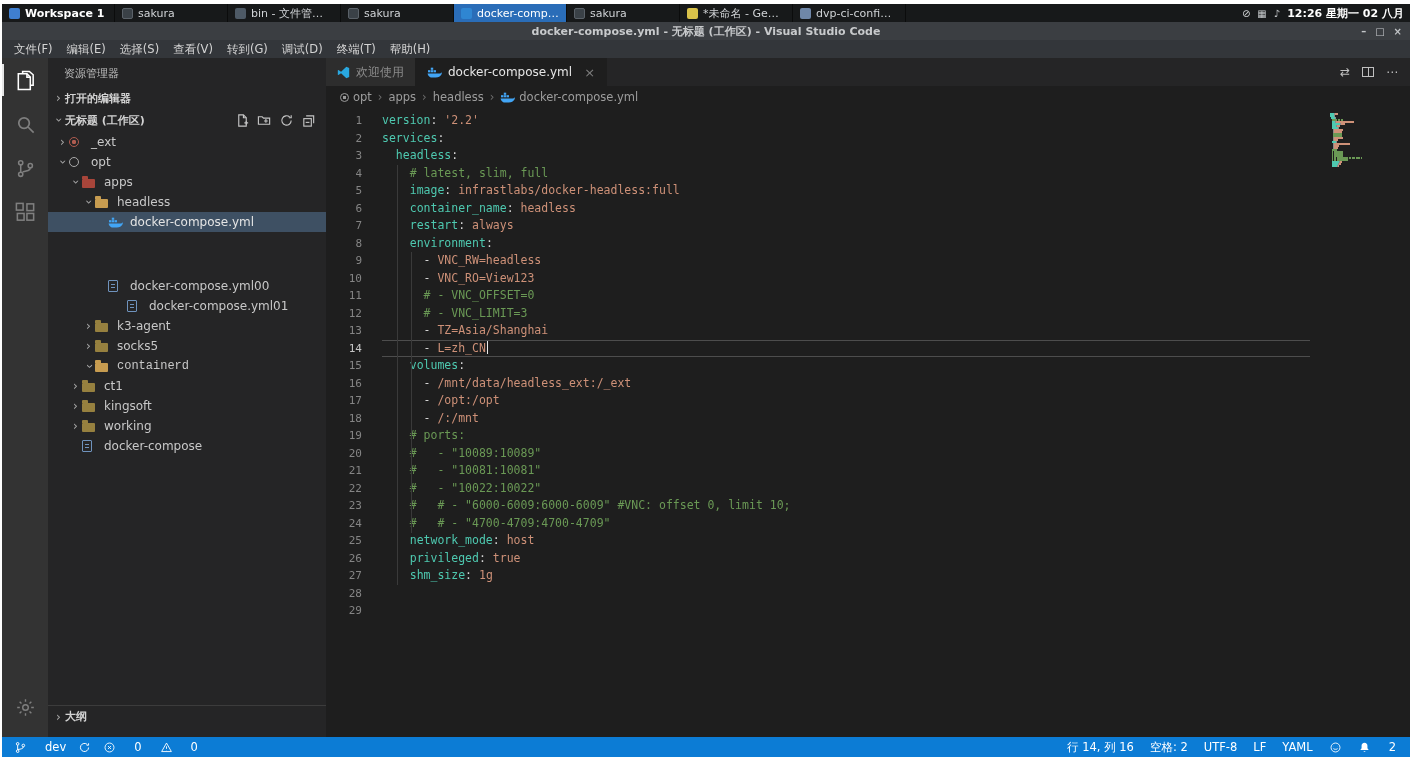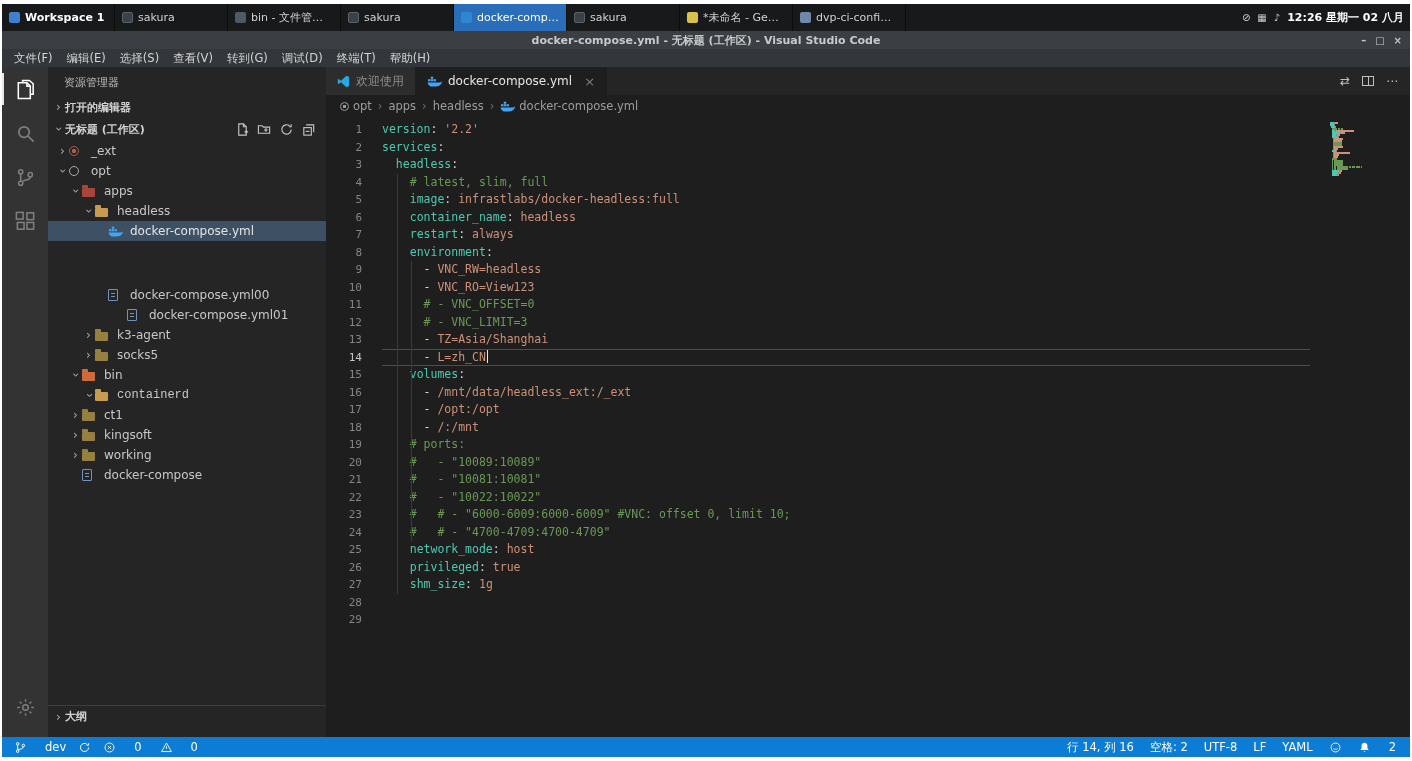--- a/index.html
+++ b/index.html
@@ -2,21 +2,21 @@
 <html style="--c-statusbar: #0c7cd5; --c-taskbar-active: #2a6db8; --c-selection: #3e5063; --c-key: #4ec9b0; --c-value: #ce9178; --c-comment: #6a9955; --c-plain: #d4d4d4;"><head>
 <meta charset="utf-8">
 <style>
   *{margin:0;padding:0;box-sizing:border-box;}
   html,body{width:1412px;height:761px;overflow:hidden;background:#fff;
     font-family:"DejaVu Sans","Liberation Sans",sans-serif;}
   .frame{position:absolute;inset:0;padding:4px 2px;background:#fff;}
   .desktop{width:100%;height:100%;display:flex;flex-direction:column;background:#1e1e1e;}
 
   
-  .taskbar{height:27px;background:#17191a;display:flex;align-items:stretch;color:#d0d3d6;font-size:11px;flex:none;}
+  .taskbar{height:18px;background:#17191a;display:flex;align-items:stretch;color:#d0d3d6;font-size:11px;flex:none;}
   .tb-items{display:flex;align-items:stretch;}
   .tb-item{display:flex;align-items:center;gap:5px;padding:0 7px;width:113px;overflow:hidden;white-space:nowrap;border-right:1px solid #0b0c0c;cursor:default;}
   .tb-item .tb-label{overflow:hidden;text-overflow:ellipsis;}
   .tb-item.first .tb-label{font-weight:bold;color:#fff;}
   .tb-item.active{background:var(--c-taskbar-active);} .tb-item.active .tb-label{color:#fff;}
   .tb-ico{width:11px;height:11px;border-radius:2px;flex:none;}
   .workspace-icon{background:#3f7fd0;}
   .terminal-icon{background:#3a4147;border:1px solid #5a6168;}
   .file-manager-icon{background:#4e5a66;}
   .vscode-icon{background:#2f86d2;}
@@ -315,27 +315,20 @@
                 <span class="ic-folder f-dark"></span>
               </span>
               <span class="tree-label">k3-agent</span>
             </div>
             <div class="tree-row" style="padding-left: 34px;">
               <span class="chev">›</span>
               <span class="ti">
                 <span class="ic-folder f-dark"></span>
               </span>
               <span class="tree-label">socks5</span>
-            </div>
-            <div class="tree-row" style="padding-left: 21px;">
-              <span class="chev down">›</span>
-              <span class="ti">
-                <span class="ic-folder f-orange"></span>
-              </span>
-              <span class="tree-label">bin</span>
             </div>
             <div class="tree-row" style="padding-left: 34px; font-family: Liberation Mono, monospace;">
               <span class="chev down">›</span>
               <span class="ti">
                 <span class="ic-folder f-std"></span>
               </span>
               <span class="tree-label">containerd</span>
             </div>
             <div class="tree-row" style="padding-left: 21px;">
               <span class="chev">›</span>

